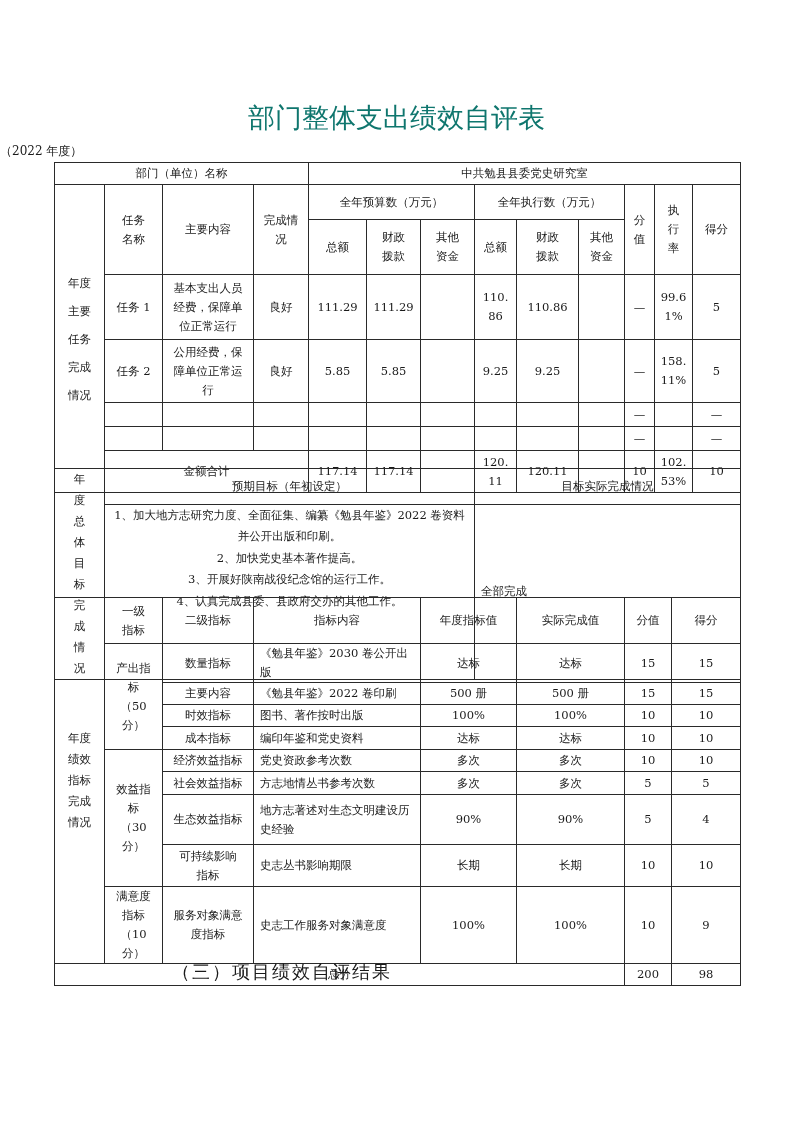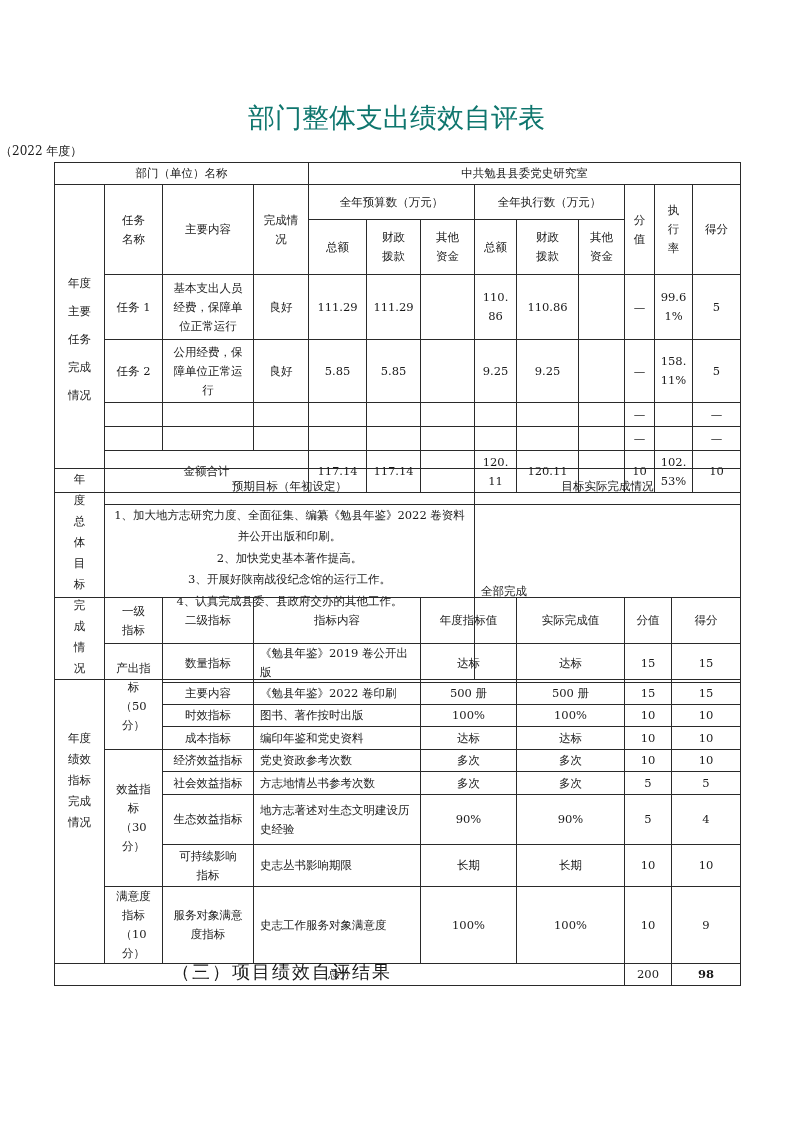--- a/index.html
+++ b/index.html
@@ -8,21 +8,21 @@
   .title { position:absolute; top:100px; left:0; width:793px; text-align:center;
            font-family:"DejaVu Sans","Liberation Sans",sans-serif; font-size:27px; letter-spacing:0px; color:#0f766e; }
   .subtitle { position:absolute; top:143px; left:0; width:793px; text-align:left; font-size:12px; }
   table { position:absolute; border-collapse:collapse; table-layout:fixed; font-size:11.5px; }
   td { border:1px solid #2a2a2a; text-align:center; vertical-align:middle; padding:0 2px; line-height:19px; overflow:hidden; }
   .t1 { top:162px; left:54px; width:686px; border:1.5px solid #222; }
   .t2 { top:468px; left:54px; width:686px; }
   .t3 { top:597px; left:54px; width:686px; }
   .left { text-align:left; padding-left:6px; }
   .goals { text-align:center; padding:0 6px; line-height:21.5px; vertical-align:top; padding-top:0px; }
-  .bold { font-weight:bold; }
+  .bold { font-weight:normal; }
   .footer-heading { position:absolute; top:960px; left:172px; font-size:18px; letter-spacing:2px; }
 </style>
 </head>
 <body>
 
 <div class="title">部门整体支出绩效自评表</div>
 <div class="subtitle">（2022 年度）</div>
 
 <table class="t1">
   <colgroup>
@@ -177,21 +177,21 @@
     <td>二级指标</td>
     <td>指标内容</td>
     <td>年度指标值</td>
     <td>实际完成值</td>
     <td>分值</td>
     <td>得分</td>
   </tr>
   <tr style="height:23px">
     <td rowspan="4" style="padding:0 10px">产出指标（50分）</td>
     <td>数量指标</td>
-    <td class="left">《勉县年鉴》2019 卷公开出版</td>
+    <td class="left">《勉县年鉴》2030 卷公开出版</td>
     <td>达标</td>
     <td>达标</td>
     <td>15</td>
     <td>15</td>
   </tr>
   <tr style="height:22px">
     <td>主要内容</td>
     <td class="left">《勉县年鉴》2022 卷印刷</td>
     <td>500 册</td>
     <td>500 册</td>

